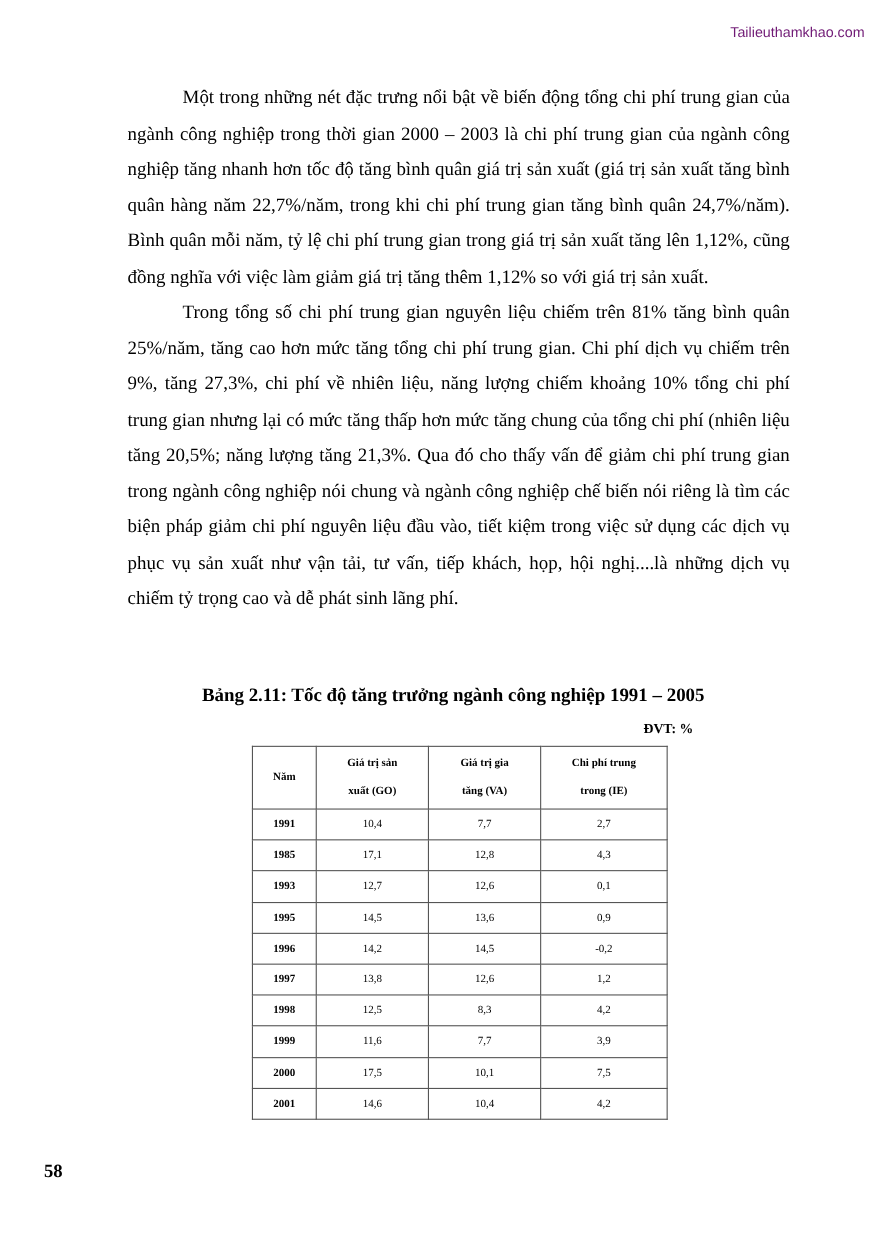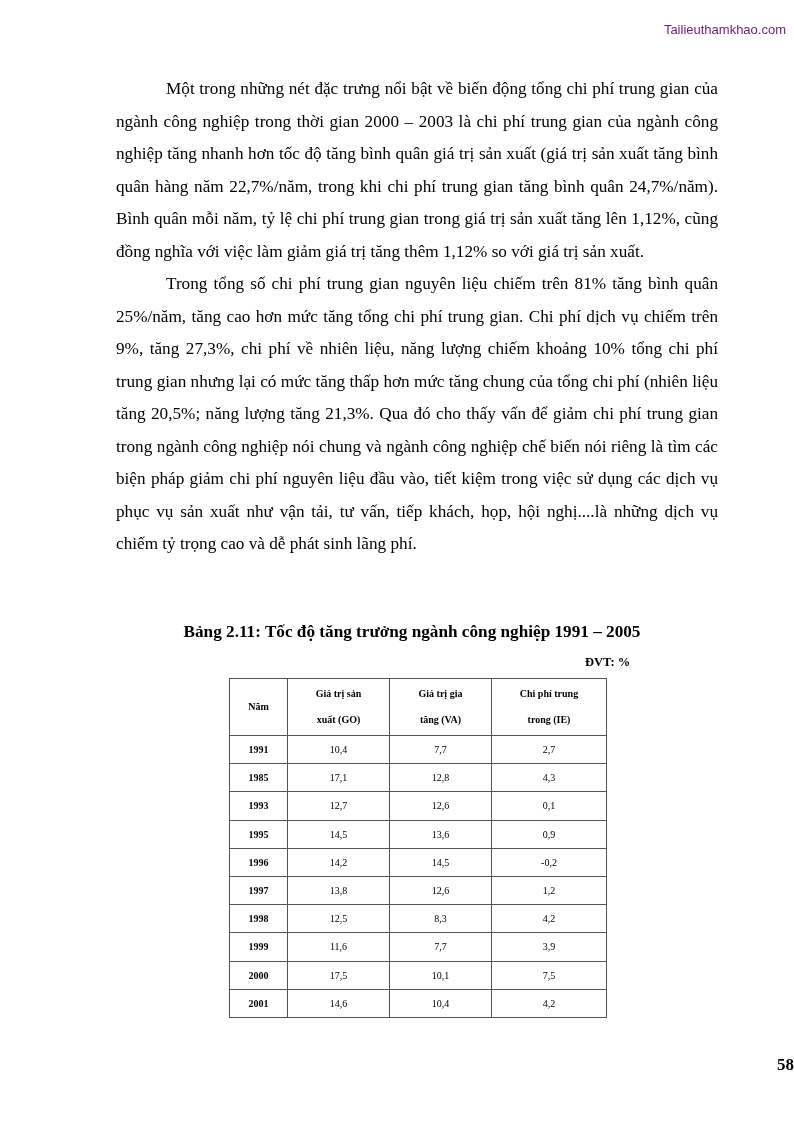--- a/index.html
+++ b/index.html
@@ -14,21 +14,21 @@
   .caption { position: absolute; left: 0; top: 622px; width: 784px; text-align: center;
              font-weight: bold; font-size: 17.2px; padding-left: 40px; box-sizing: border-box; }
   .unit { position: absolute; left: 585px; top: 655px; font-weight: bold; font-size: 12.5px; }
   table.data { position: absolute; left: 229px; top: 678px; border-collapse: collapse;
                font-size: 10px; }
   table.data th, table.data td { border: 1.5px solid #555; text-align: center; padding: 0; }
   table.data th { font-weight: bold; line-height: 26px; height: 56px; }
   table.data td { height: 27.2px; }
   table.data td.year { font-weight: bold; }
   col.c0 { width: 58px; } col.c1 { width: 102px; } col.c2 { width: 102px; } col.c3 { width: 115px; }
-  .pageno { position: absolute; top: 1055px; left: 0; width: 794px; text-align: right;
+  .pageno { position: absolute; top: 1055px; left: 0; width: 794px; text-align: left;
             font-weight: bold; font-size: 17px; padding-left: 40px; box-sizing: border-box; }
 </style>
 </head>
 <body>
 
 <div class="watermark">Tailieuthamkhao.com</div>
 
 <div class="content">
   <p class="para">Một trong những nét đặc trưng nổi bật về biến động tổng chi phí trung gian của ngành công nghiệp trong thời gian 2000 – 2003 là chi phí trung gian của ngành công nghiệp tăng nhanh hơn tốc độ tăng bình quân giá trị sản xuất (giá trị sản xuất tăng bình quân hàng năm 22,7%/năm, trong khi chi phí trung gian tăng bình quân 24,7%/năm). Bình quân mỗi năm, tỷ lệ chi phí trung gian trong giá trị sản xuất tăng lên 1,12%, cũng đồng nghĩa với việc làm giảm giá trị tăng thêm 1,12% so với giá trị sản xuất.</p>
   <p class="para">Trong tổng số chi phí trung gian nguyên liệu chiếm trên 81% tăng bình quân 25%/năm, tăng cao hơn mức tăng tổng chi phí trung gian. Chi phí dịch vụ chiếm trên 9%, tăng 27,3%, chi phí về nhiên liệu, năng lượng chiếm khoảng 10% tổng chi phí trung gian nhưng lại có mức tăng thấp hơn mức tăng chung của tổng chi phí (nhiên liệu tăng 20,5%; năng lượng tăng 21,3%. Qua đó cho thấy vấn để giảm chi phí trung gian trong ngành công nghiệp nói chung và ngành công nghiệp chế biến nói riêng là tìm các biện pháp giảm chi phí nguyên liệu đầu vào, tiết kiệm trong việc sử dụng các dịch vụ phục vụ sản xuất như vận tải, tư vấn, tiếp khách, họp, hội nghị....là những dịch vụ chiếm tỷ trọng cao và dễ phát sinh lãng phí.</p>

